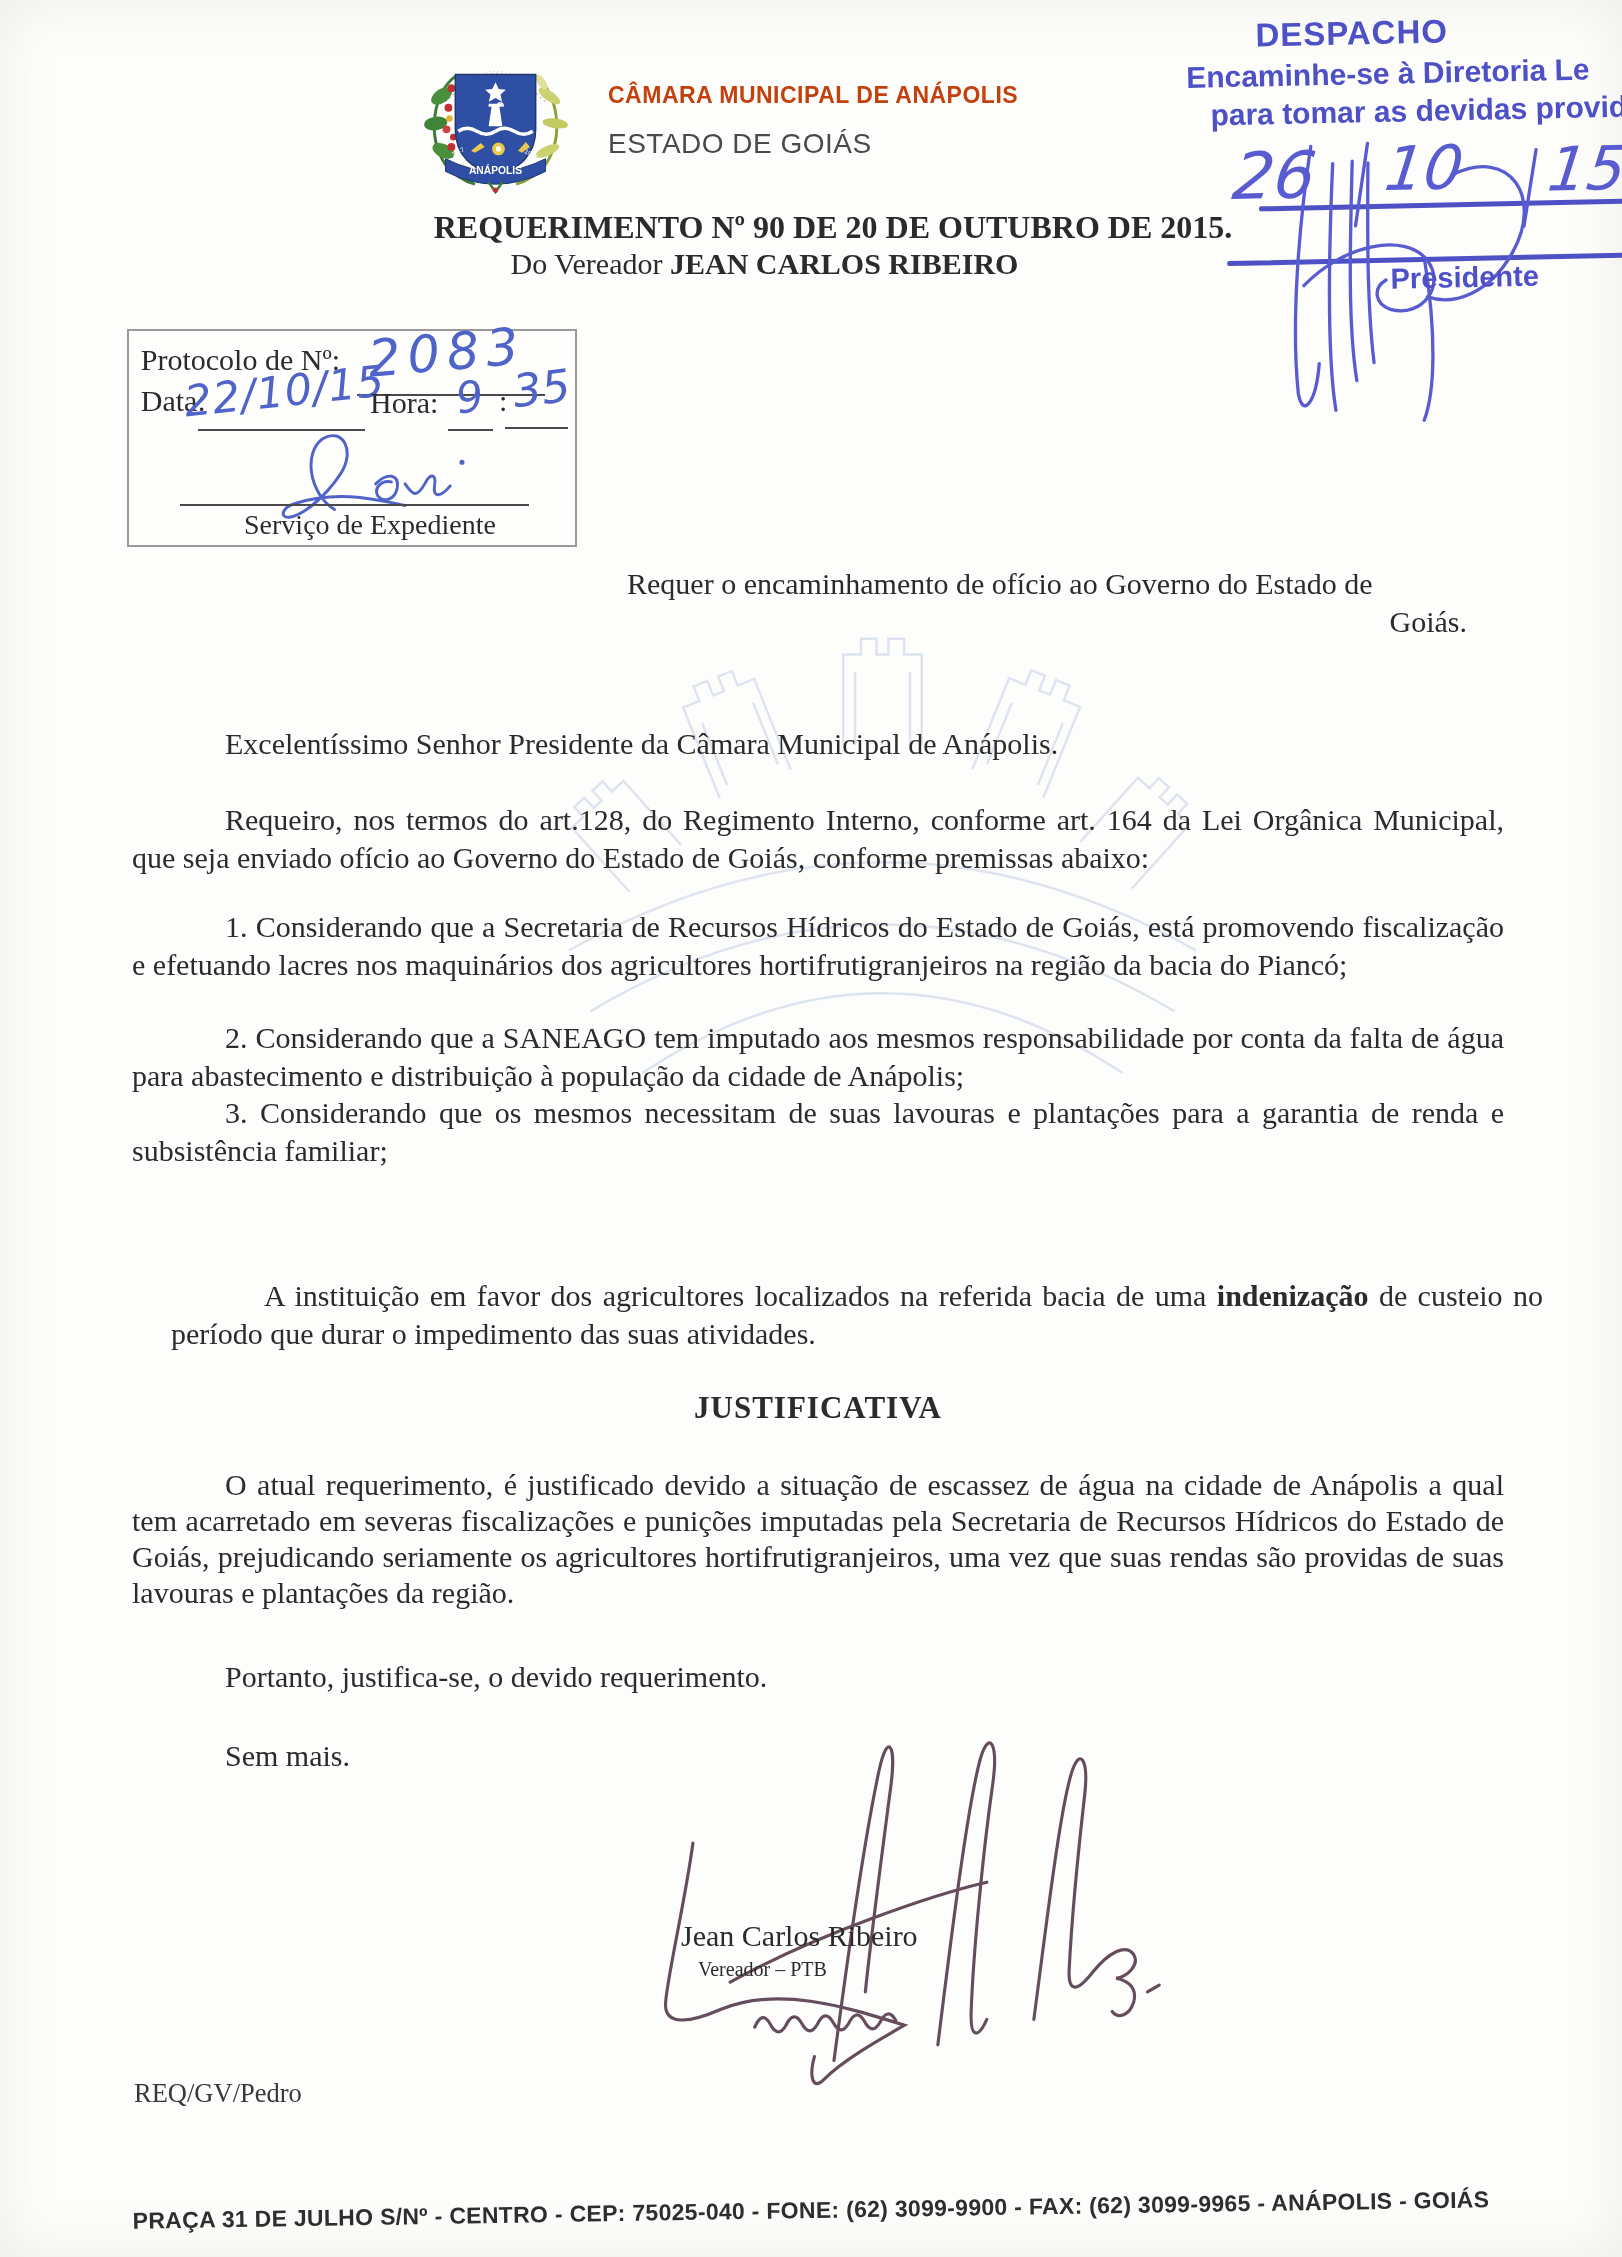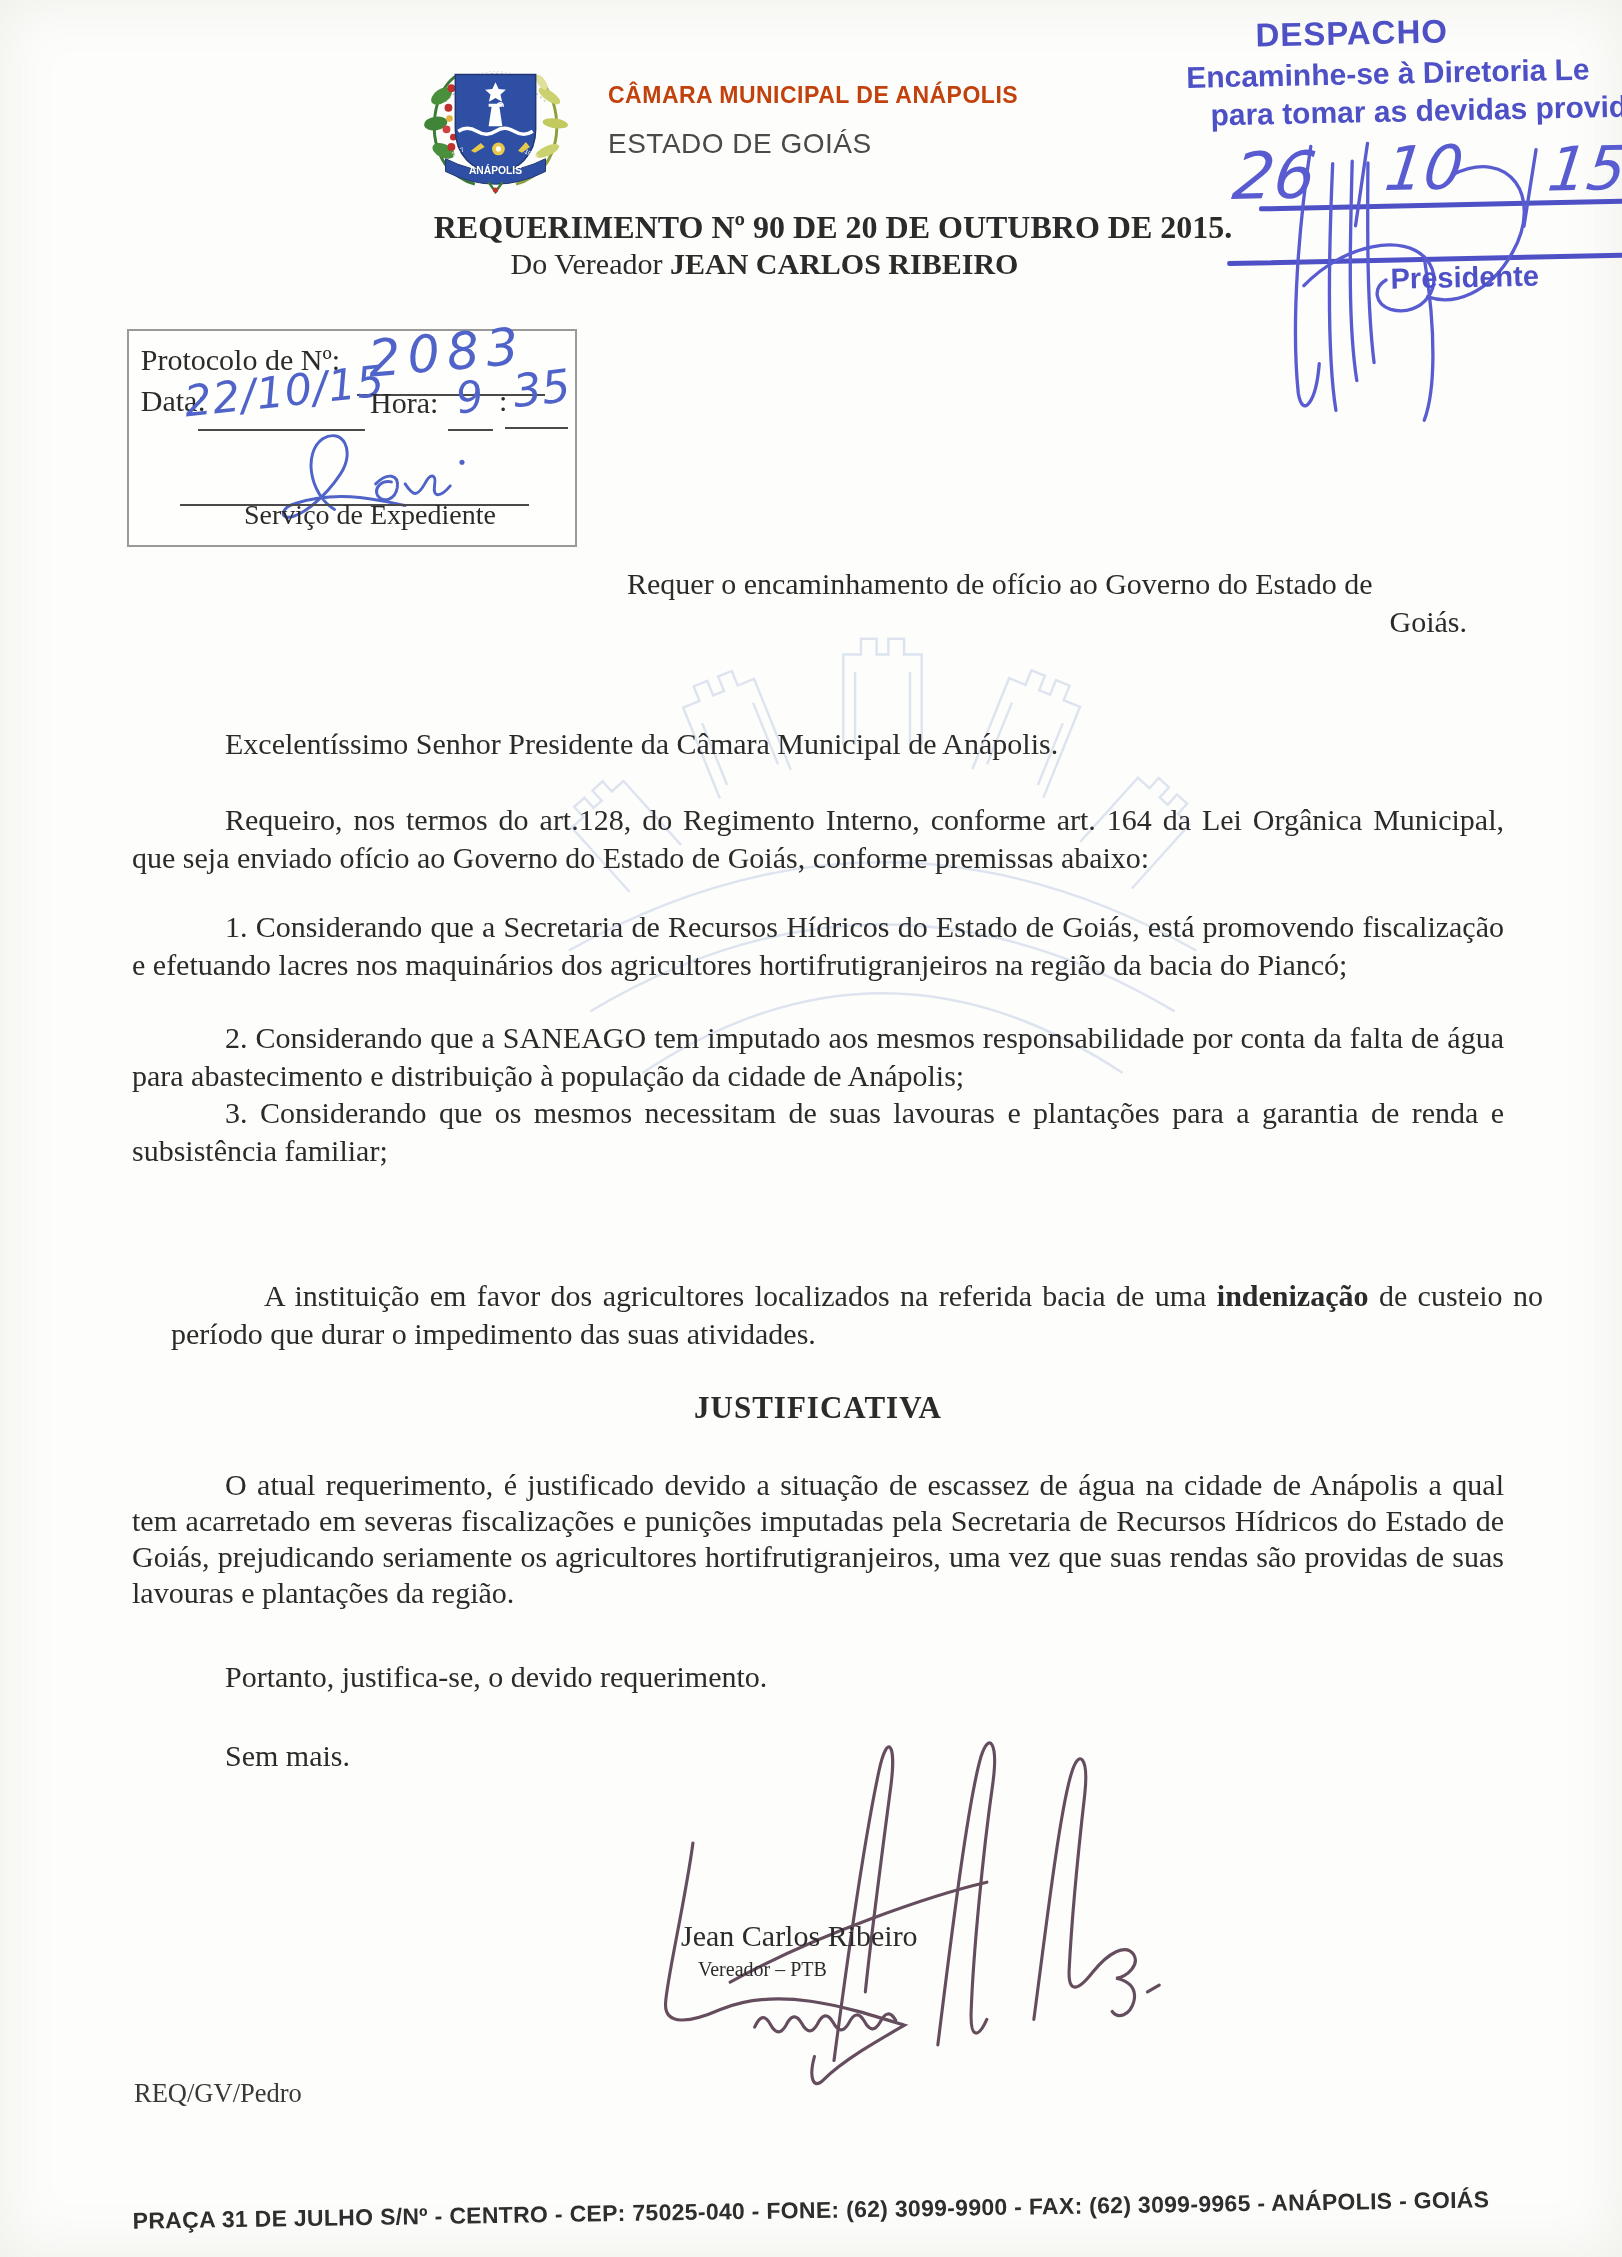--- a/index.html
+++ b/index.html
@@ -129,21 +129,21 @@
     <div class="abs pen" style="left:384px;top:31px;font-size:45px;transform:rotate(-7deg);">35</div>
     <div class="uline" style="left:376px;top:96px;width:63px;"></div>
 
     <svg class="abs" style="left:127px;top:92px;" width="257" height="110" viewBox="0 0 262 112" fill="none" stroke="#4f63c8" stroke-width="3" stroke-linecap="round">
       <path d="M80,88 C54,72 48,30 68,16 C88,4 102,28 86,52 C70,76 48,94 34,96 C24,97 26,86 40,82 C84,68 122,78 152,84"></path>
       <path d="M122,62 C134,50 146,52 144,66 C142,78 130,82 124,74 C120,66 128,58 138,60"></path>
       <path d="M152,62 C160,74 164,76 172,62 C178,50 184,52 182,64 C180,76 188,76 198,64"></path>
       <circle cx="210" cy="40" r="2.6" fill="#4f63c8" stroke="none"></circle>
     </svg>
     <div class="uline" style="left:51px;top:173px;width:349px;"></div>
-    <div class="abs serif" style="left:0;top:168px;width:482px;text-align:center;font-size:28px;">Serviço de Expediente</div>
+    <div class="abs serif" style="left:0;top:178px;width:482px;text-align:center;font-size:28px;">Serviço de Expediente</div>
   </div>
 
   <div class="abs serif" style="left:627px;top:567px;font-size:30px;white-space:nowrap;">Requer o encaminhamento de ofício ao Governo do Estado de</div>
   <div class="abs serif" style="left:882px;top:605px;width:585px;text-align:right;font-size:30px;">Goiás.</div>
 
   <div class="abs serif body-par" style="top:725px;">Excelentíssimo Senhor  Presidente da Câmara Municipal de Anápolis.</div>
   <div class="abs serif body-par" style="top:801px;">Requeiro, nos termos do art.128, do Regimento Interno, conforme art. 164 da Lei Orgânica Municipal, que seja enviado ofício ao Governo do Estado de Goiás, conforme premissas abaixo:</div>
   <div class="abs serif body-par" style="top:908px;">1.  Considerando que a Secretaria de Recursos Hídricos do Estado de Goiás, está promovendo fiscalização e efetuando lacres nos maquinários dos agricultores hortifrutigranjeiros na região da bacia do Piancó;</div>
   <div class="abs serif body-par" style="top:1019px;">2.  Considerando que a SANEAGO tem imputado aos mesmos responsabilidade por conta da falta de água para abastecimento e distribuição à população da cidade de Anápolis;</div>
   <div class="abs serif body-par" style="top:1094px;">3.  Considerando que os mesmos necessitam de suas lavouras e plantações para a garantia de renda e subsistência familiar;</div>

